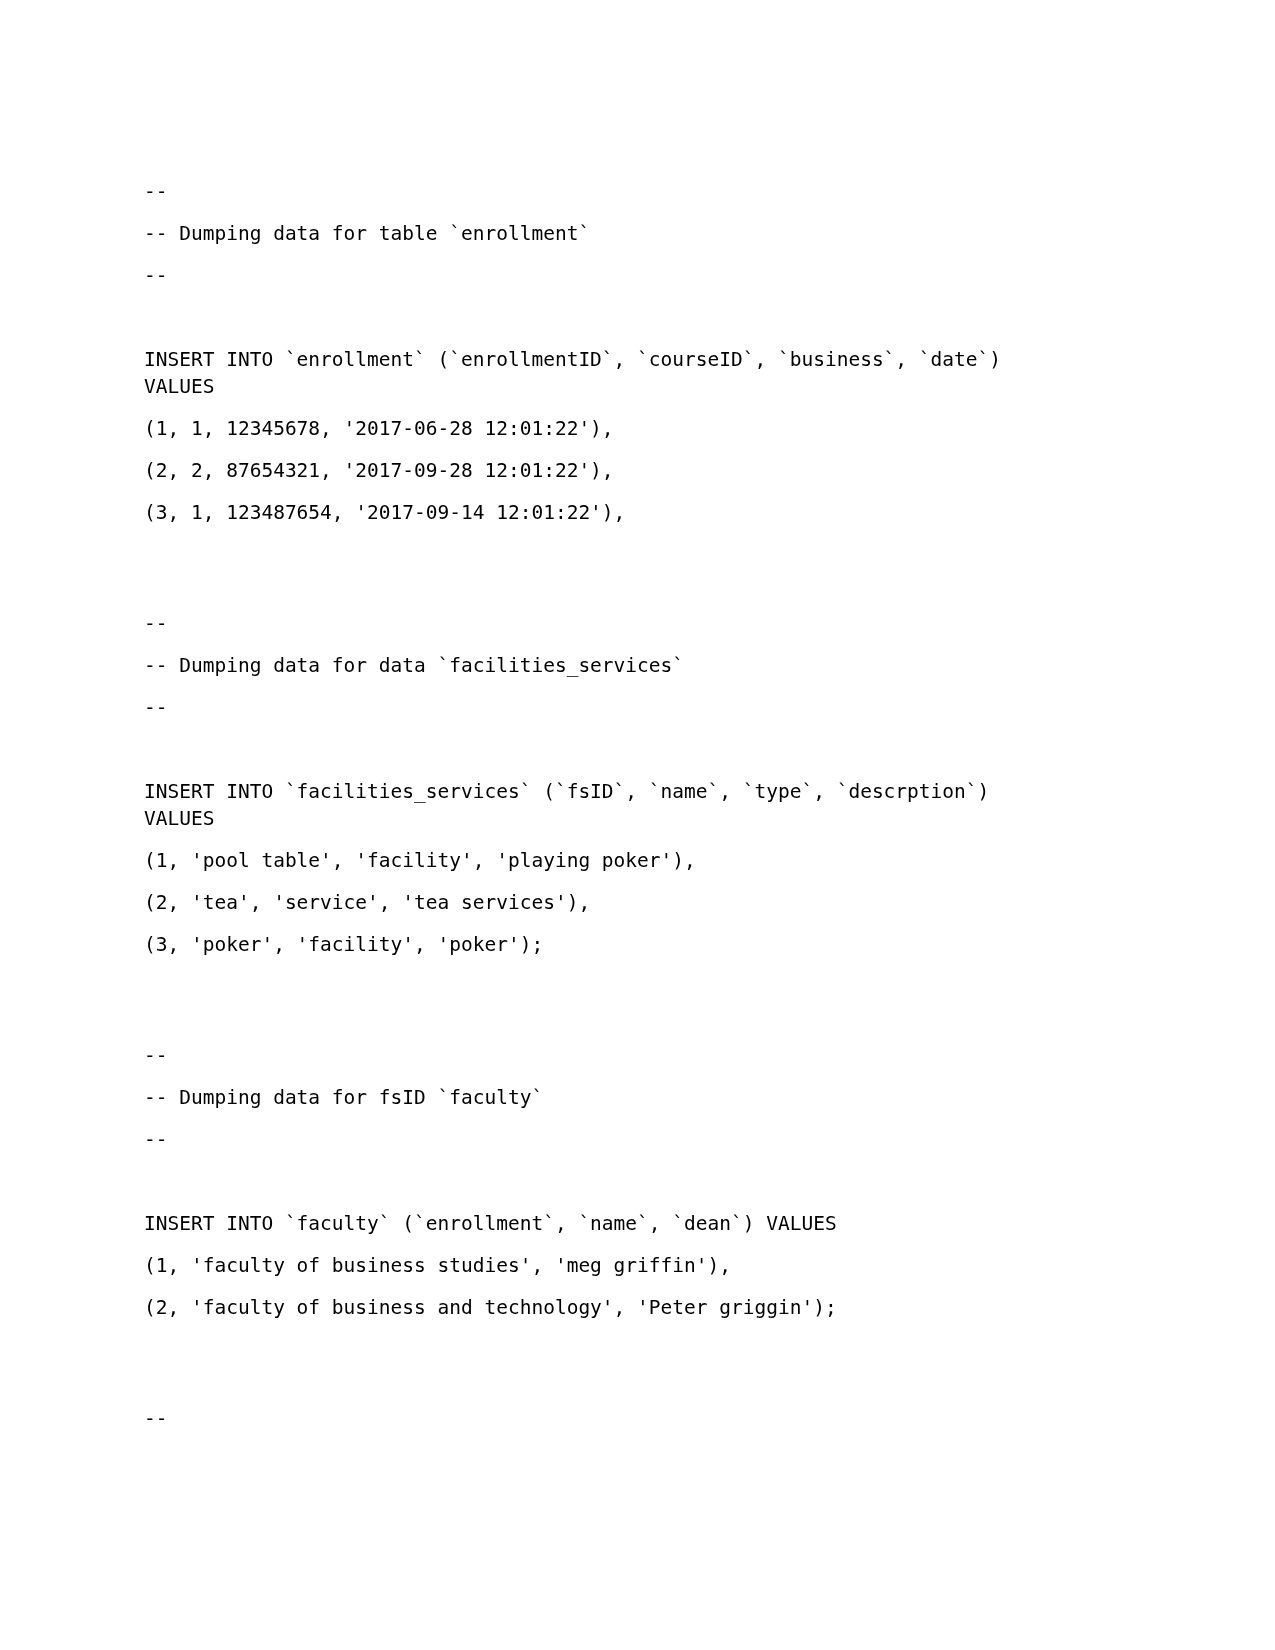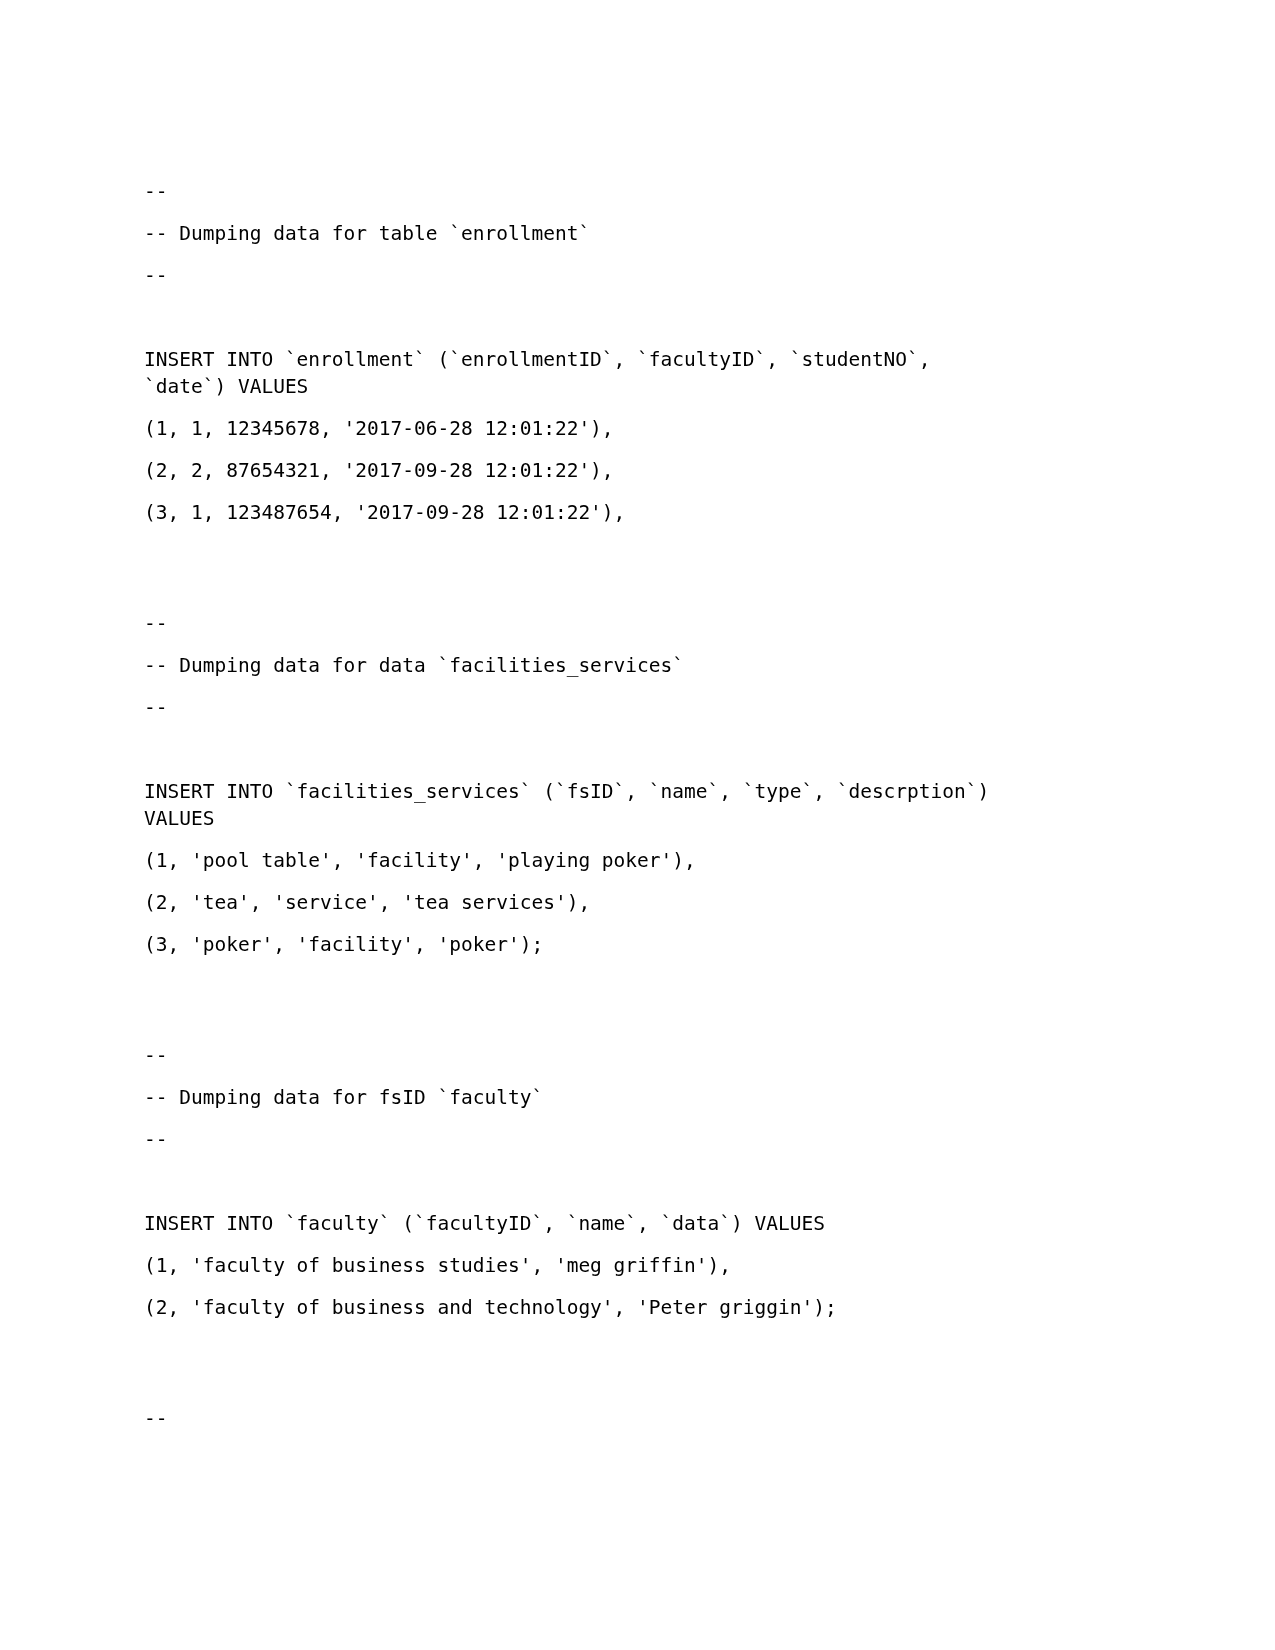--- a/index.html
+++ b/index.html
@@ -52,24 +52,24 @@
 
 <div class="page">
   <div class="doc-body">
 
     <p class="line">--</p>
     <p class="line">-- Dumping data for table `enrollment`</p>
     <p class="line">--</p>
 
     <div class="spacer-sm"></div>
 
-    <p class="line">INSERT INTO `enrollment` (`enrollmentID`, `facultyID`, `studentNO`, `date`) VALUES</p>
+    <p class="line">INSERT INTO `enrollment` (`enrollmentID`, `courseID`, `business`, `date`) VALUES</p>
     <p class="line">(1, 1, 12345678, '2017-06-28 12:01:22'),</p>
     <p class="line">(2, 2, 87654321, '2017-09-28 12:01:22'),</p>
-    <p class="line">(3, 1, 123487654, '2017-09-28 12:01:22'),</p>
+    <p class="line">(3, 1, 123487654, '2017-09-14 12:01:22'),</p>
 
     <div class="spacer-lg"></div>
 
     <p class="line">--</p>
     <p class="line">-- Dumping data for data `facilities_services`</p>
     <p class="line">--</p>
 
     <div class="spacer-sm"></div>
 
     <p class="line">INSERT INTO `facilities_services` (`fsID`, `name`, `type`, `descrption`) VALUES</p>
@@ -78,21 +78,21 @@
     <p class="line">(3, 'poker', 'facility', 'poker');</p>
 
     <div class="spacer-lg"></div>
 
     <p class="line">--</p>
     <p class="line">-- Dumping data for fsID `faculty`</p>
     <p class="line">--</p>
 
     <div class="spacer-sm"></div>
 
-    <p class="line">INSERT INTO `faculty` (`facultyID`, `name`, `data`) VALUES</p>
+    <p class="line">INSERT INTO `faculty` (`enrollment`, `name`, `dean`) VALUES</p>
     <p class="line">(1, 'faculty of business studies', 'meg griffin'),</p>
     <p class="line">(2, 'faculty of business and technology', 'Peter griggin');</p>
 
     <div class="spacer-lg"></div>
 
     <p class="line">--</p>
 
   </div>
 </div>
 

